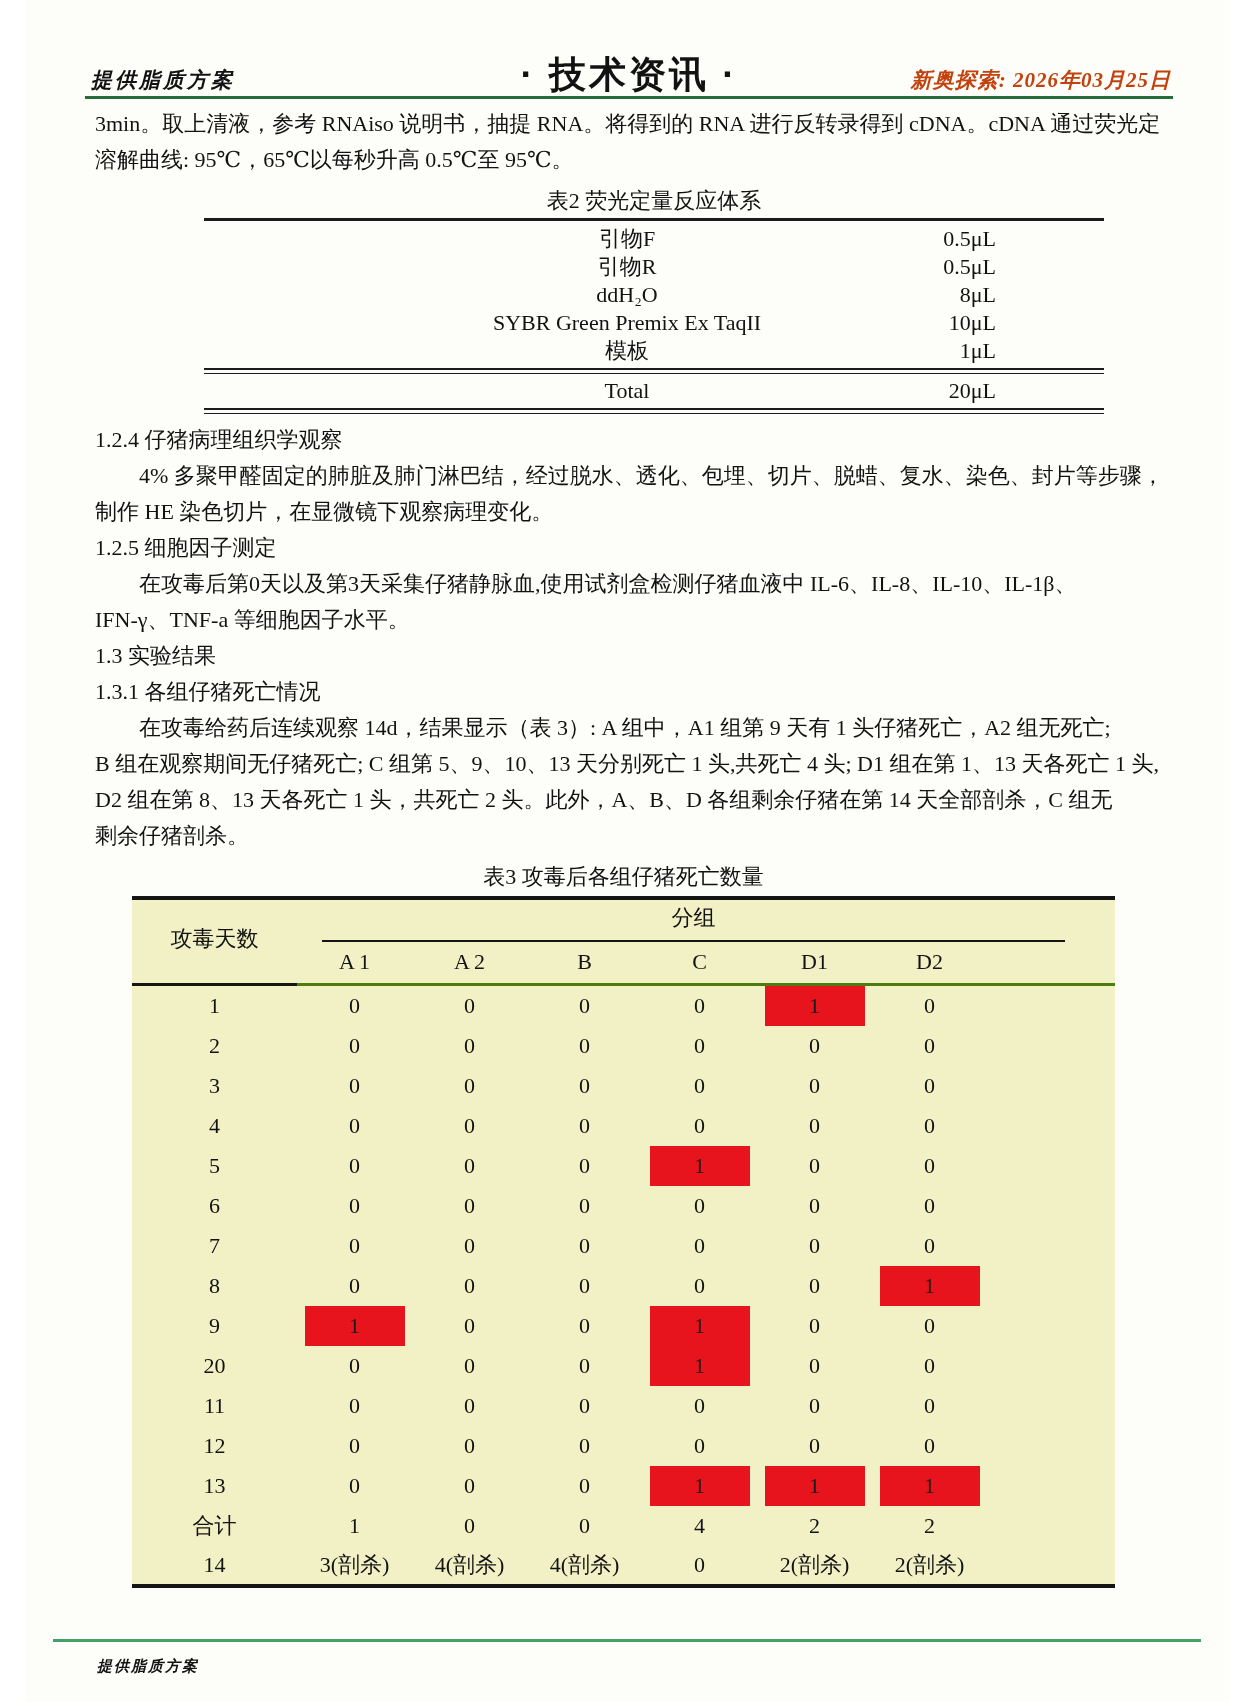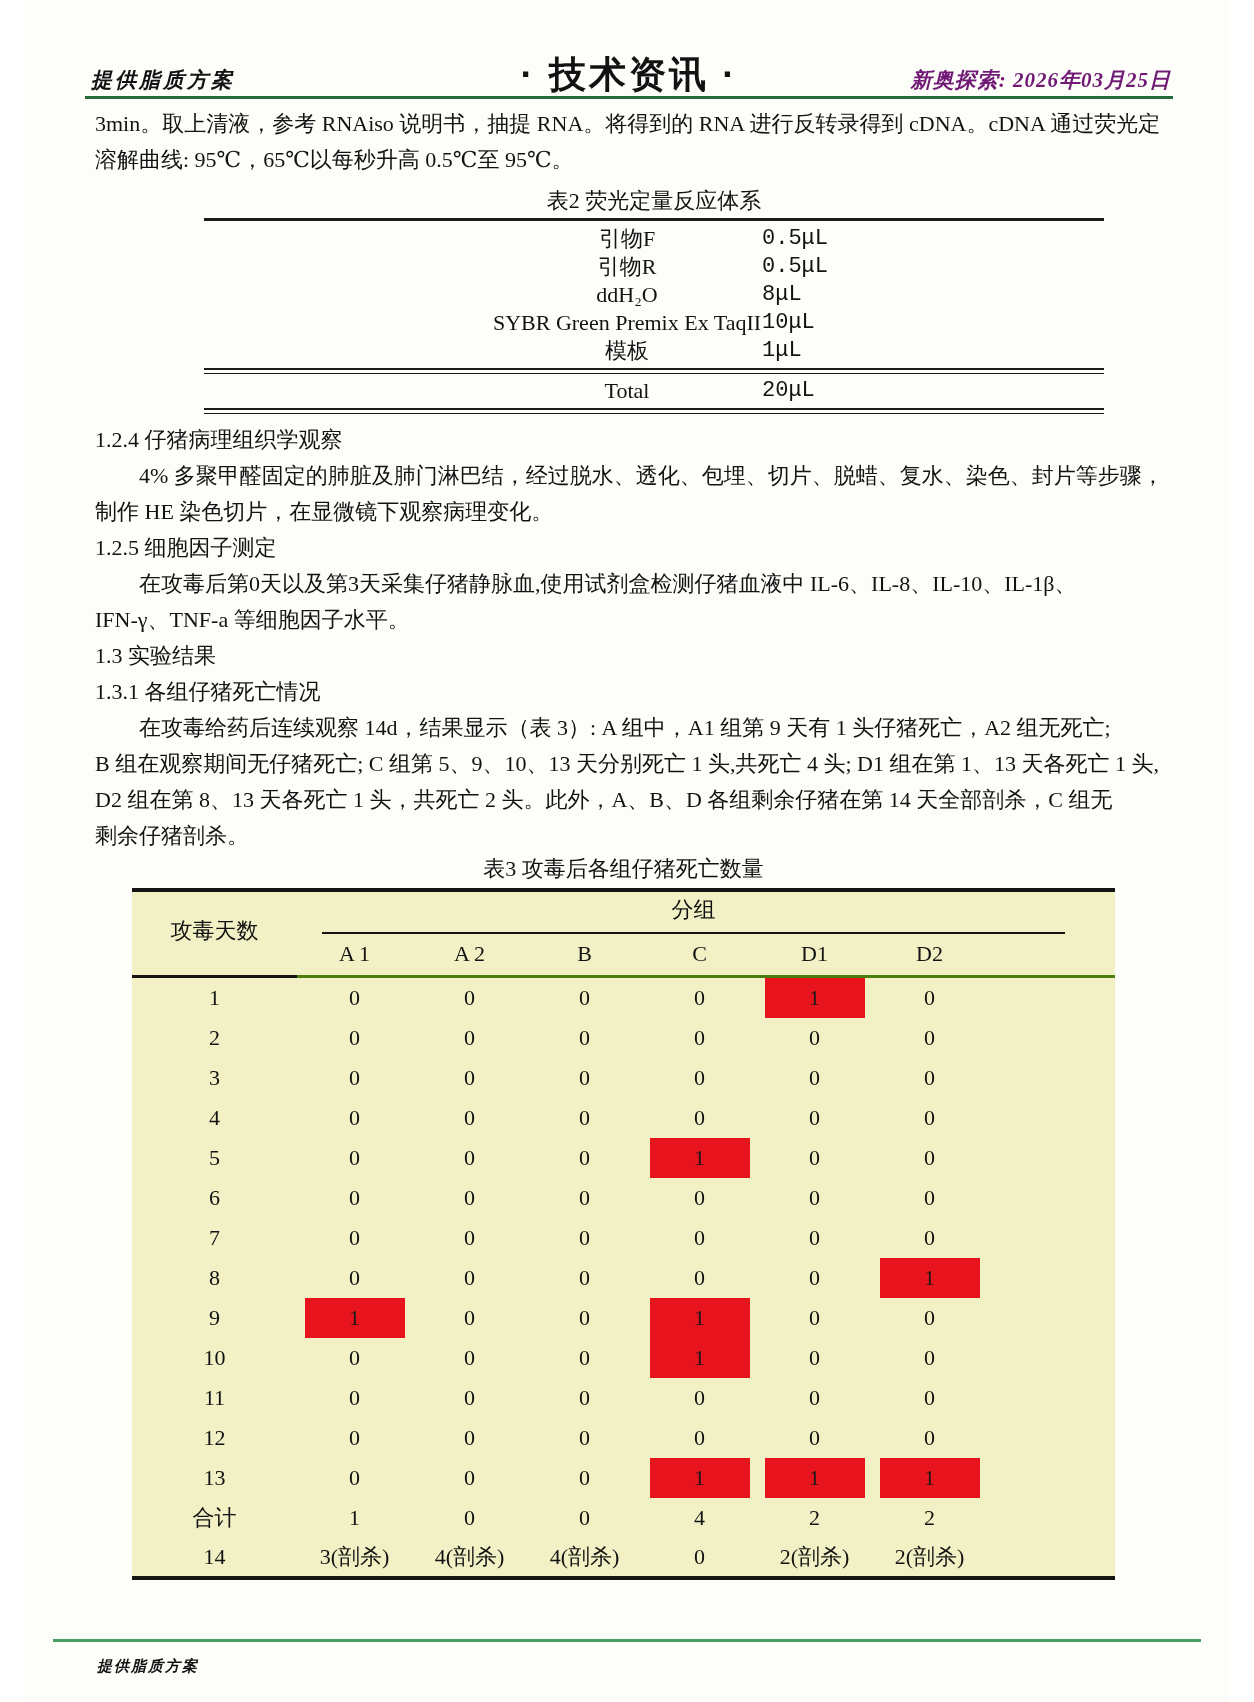--- a/index.html
+++ b/index.html
@@ -32,27 +32,27 @@
   .main { position:absolute; top:106px; left:70px; width:1118px; font-size:22px; line-height:36px; }
   .tline { white-space:nowrap; }
   .heading { font-weight:normal; white-space:nowrap; }
 
   
   .table2 { width:900px; margin:8px auto 8px; }
   .t2-title { text-align:center; font-size:22px; height:30px; line-height:30px; margin-bottom:2px; }
   .t2-box { border-top:3px solid #1c1c1c; padding-top:4px; }
   .t2row { position:relative; height:28px; line-height:28px; font-size:22px; }
   .t2label { position:absolute; left:0; width:94%; text-align:center; }
-  .t2value { position:absolute; left:62%; width:26%; text-align:left;font-family:Liberation Mono, monospace; }
+  .t2value { position:absolute; left:62%; width:26%; text-align:right; }
   .t2-sep { height:6px; border-top:2px solid #1c1c1c; border-bottom:1px solid #1c1c1c; margin-top:3px; }
   .t2-totalrow { position:relative; height:34px; line-height:34px; font-size:22px; }
   .t2-bottom { height:6px; border-top:2px solid #1c1c1c; border-bottom:1px solid #1c1c1c; }
 
   
-  .table3-wrap { margin-top:0; margin-left:37px; width:983px; }
+  .table3-wrap { margin-top:8px; margin-left:37px; width:983px; }
   .t3-title { text-align:center; font-size:22px; height:30px; line-height:30px; margin-bottom:4px; }
   table.t3 {
     border-collapse:collapse; table-layout:fixed; width:983px;
     background:#f1f1c5; border-top:4px solid #151515; border-bottom:4px solid #151515;
     font-size:22px;
   }
   table.t3 td { text-align:center; vertical-align:middle; padding:0; }
   .t3 .hdr1 td { height:40px; }
   .t3 .day-h { font-size:22px; }
   .t3 .group-cell { vertical-align:bottom; }
@@ -69,21 +69,21 @@
   .footer-brand { position:absolute; left:72px; bottom:26px; font-size:15px; font-weight:bold; font-style:italic; letter-spacing:2px; }
 </style>
 </head>
 <body>
 
 <div class="page">
 
   <div class="header">
     <span class="brand-left">提供脂质方案</span>
     <span class="title-center">· 技术资讯 ·</span>
-    <span class="date-right" style="color:#701a75;">新奥探索: 2026年03月25日</span>
+    <span class="date-right" style="color:#c2410c;">新奥探索: 2026年03月25日</span>
   </div>
   <div class="header-rule"></div>
 
   <div class="main">
 
     <div>
         <div class="tline">3min。取上清液，参考 RNAiso 说明书，抽提 RNA。将得到的 RNA 进行反转录得到 cDNA。cDNA 通过荧光定</div>
         <div class="tline">溶解曲线: 95℃，65℃以每秒升高 0.5℃至 95℃。</div>
       </div>
 
@@ -267,21 +267,21 @@
               <td>0</td>
               <td>0</td>
               <td>
                 <div class="red-box">1</div>
               </td>
               <td>0</td>
               <td>0</td>
               <td></td>
             </tr>
             <tr>
-              <td>10</td>
+              <td>20</td>
               <td>0</td>
               <td>0</td>
               <td>0</td>
               <td>
                 <div class="red-box">1</div>
               </td>
               <td>0</td>
               <td>0</td>
               <td></td>
             </tr>

